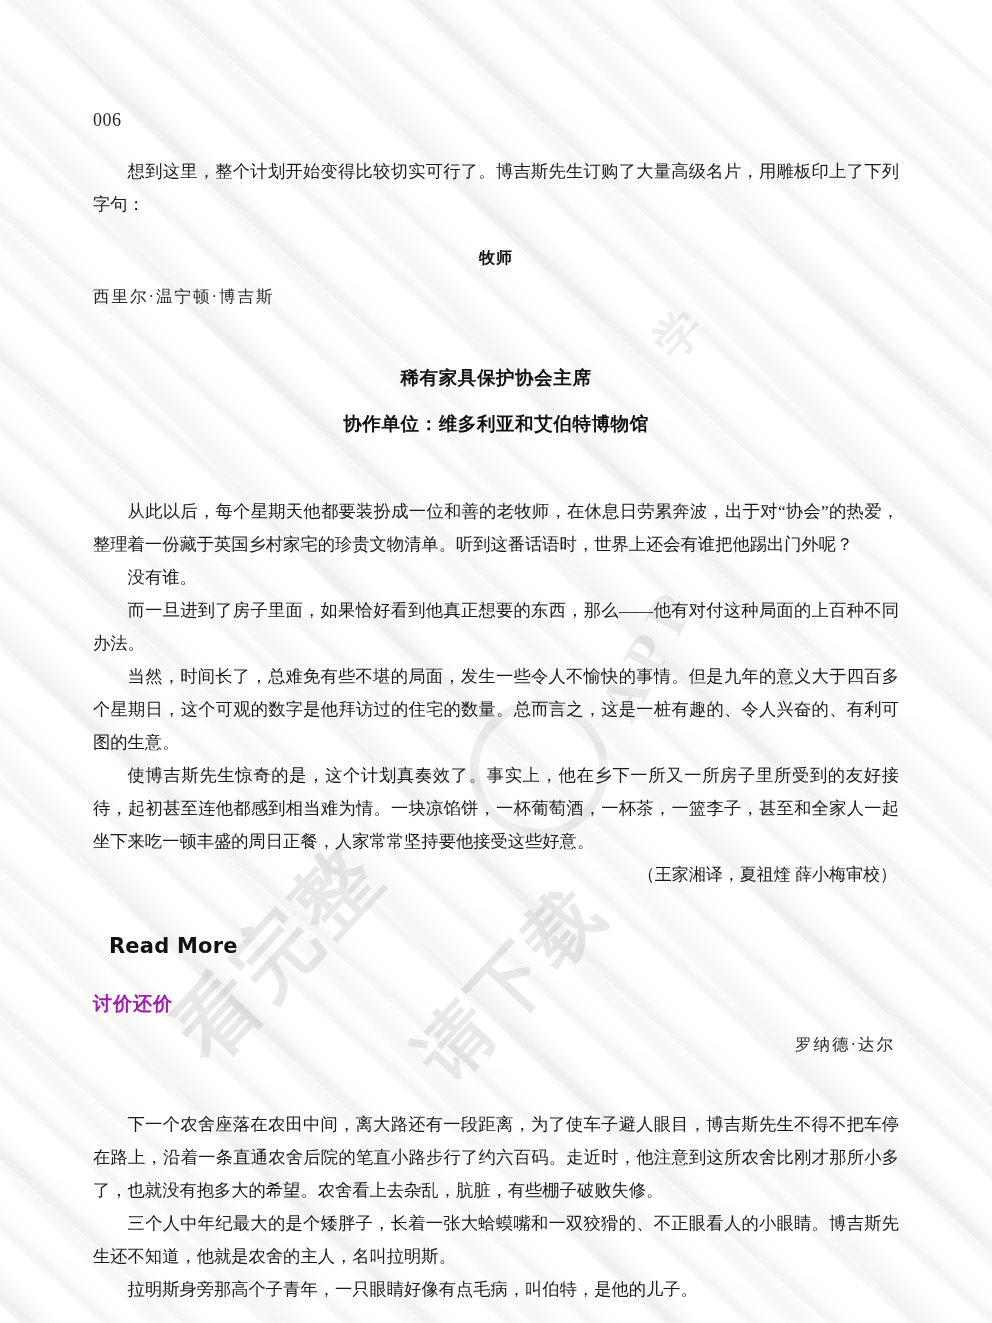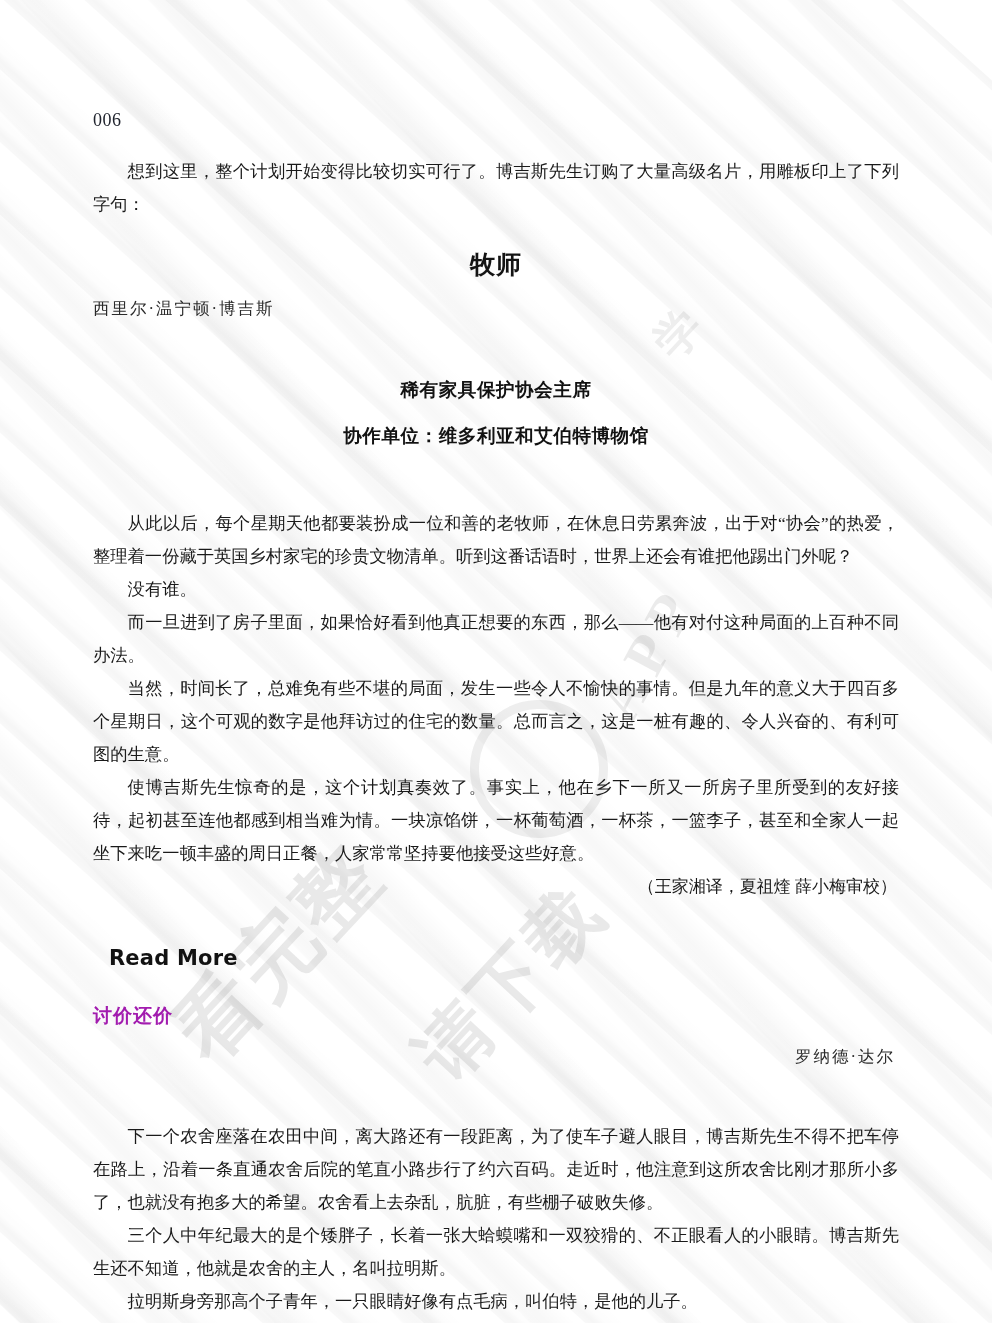--- a/index.html
+++ b/index.html
@@ -142,21 +142,21 @@
   .spacer-sm { height: 17px; }
   .spacer-md { height: 27px; }
   .spacer-lg { height: 40px; }
   .spacer-xl { height: 52px; }
 
   .card-title {
     margin: 0;
     text-align: center;
     font-family: "DejaVu Sans", sans-serif;
     font-weight: 700;
-    font-size: 25px;
+    font-size: 16px;
     color: #141414;
     letter-spacing: 1px;
   }
   .card-name {
     margin: 0;
     padding-right: 4px;
     font-family: "Liberation Serif", "DejaVu Serif", serif;
     font-size: 16.5px;
     color: #2a2a2a;
     letter-spacing: 2px;

